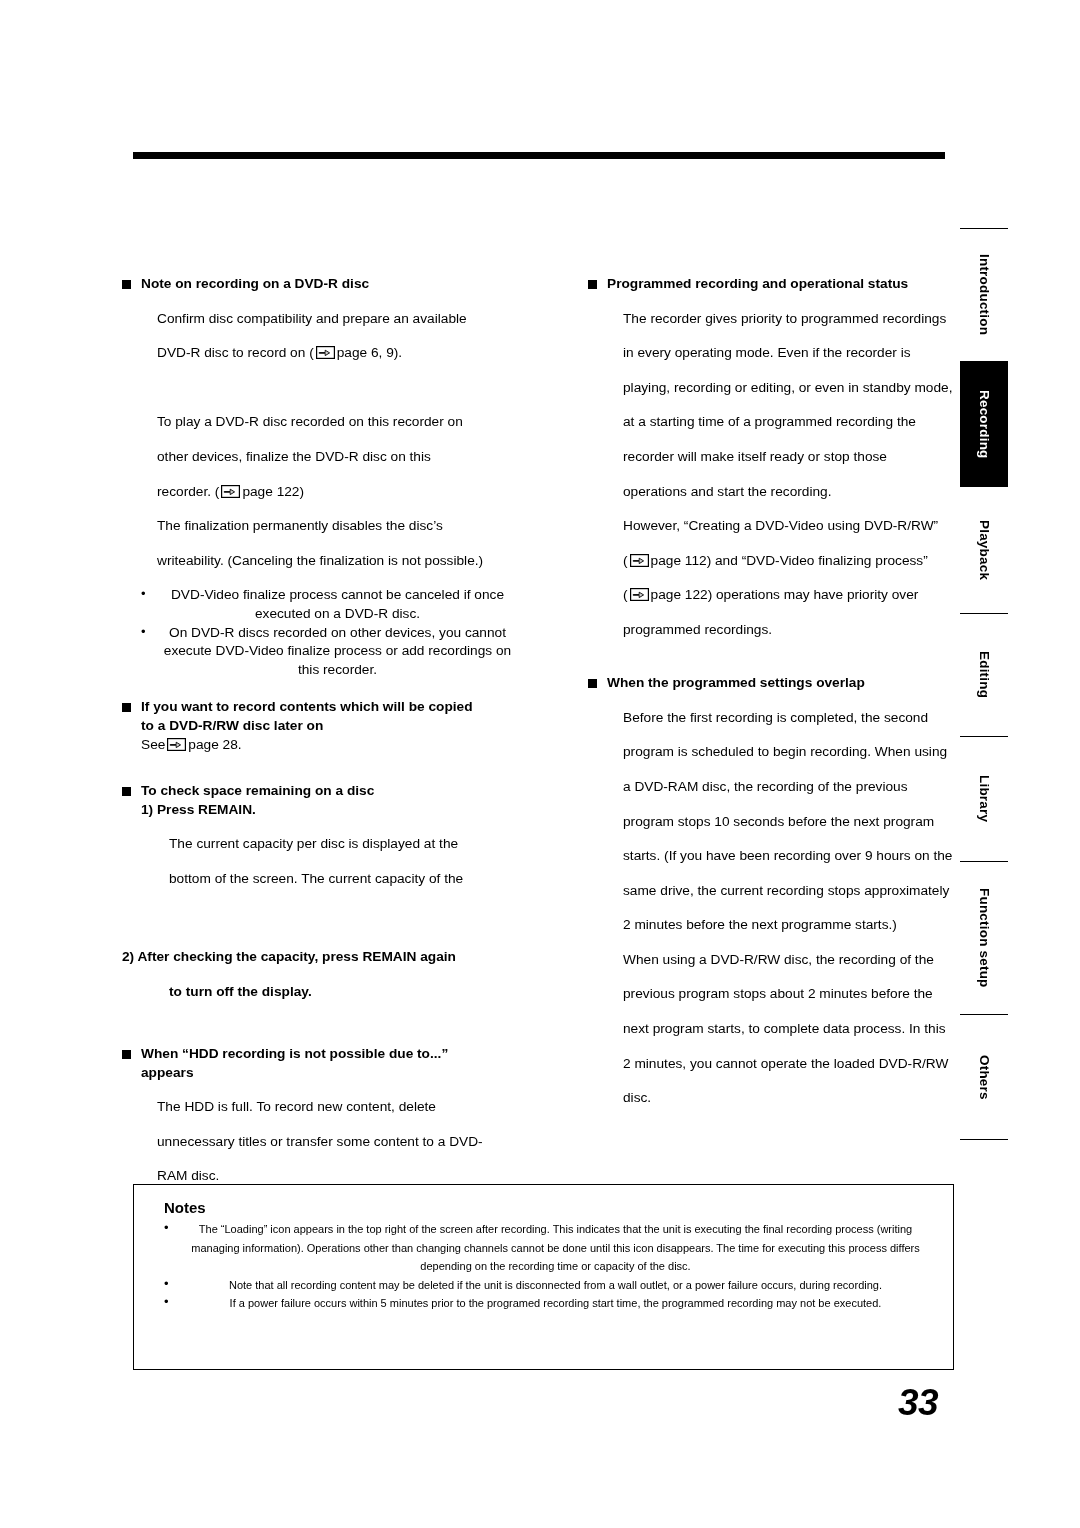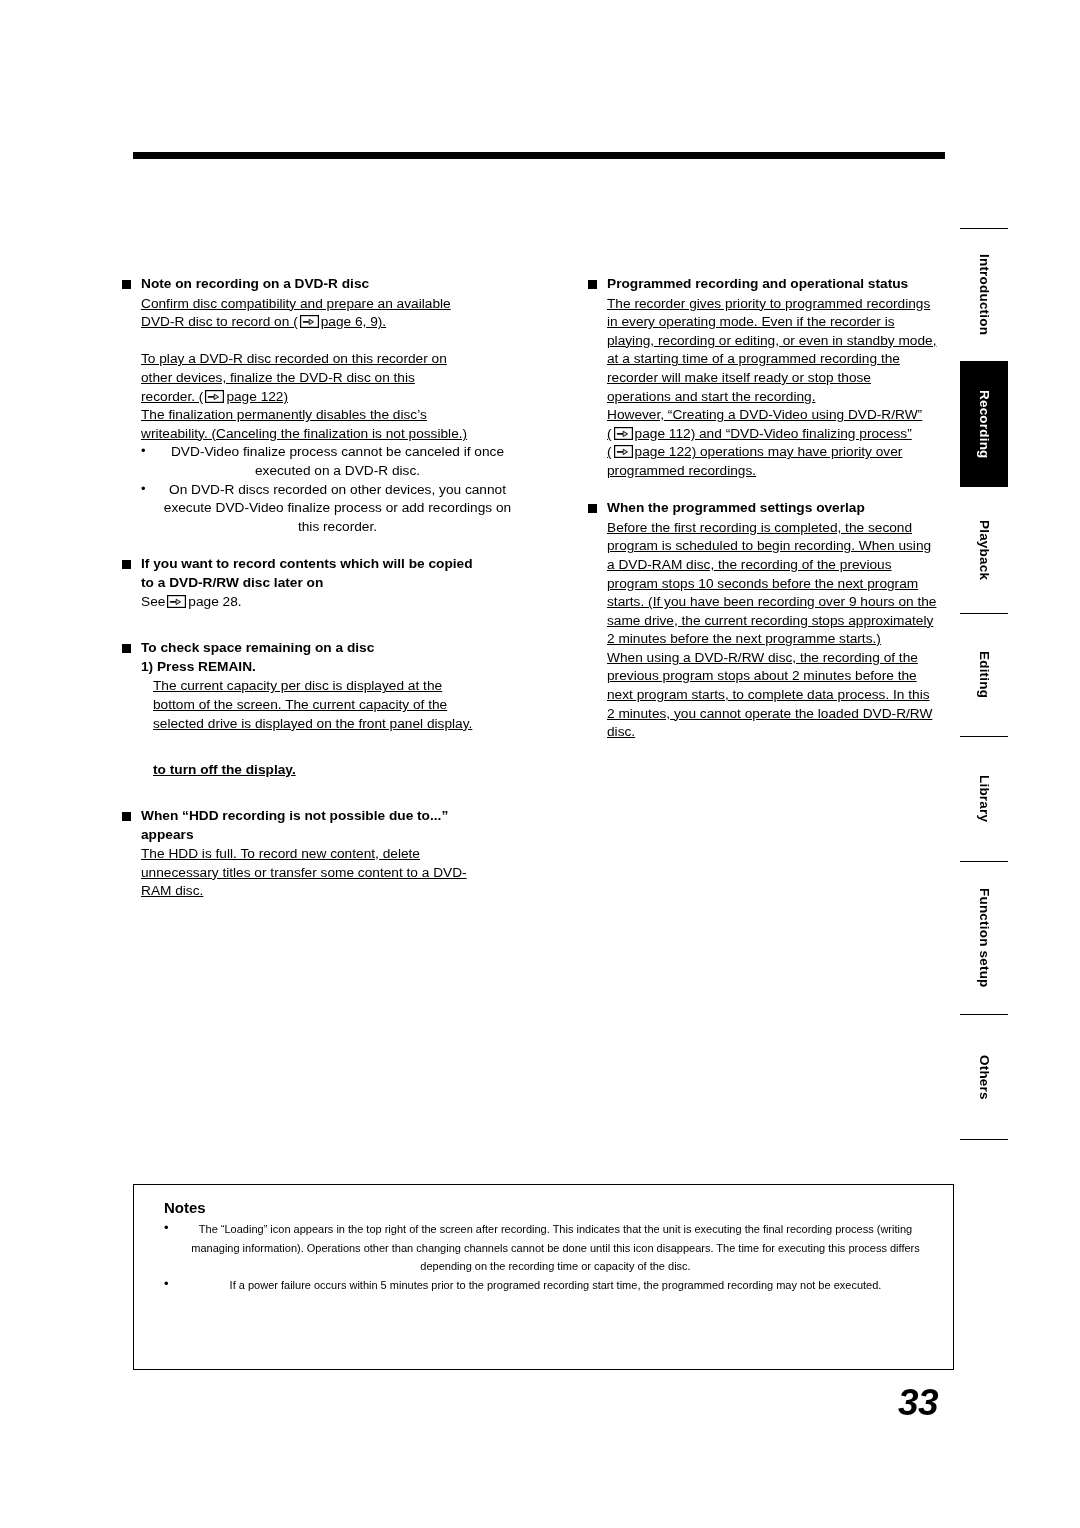--- a/index.html
+++ b/index.html
@@ -93,22 +93,21 @@
     height: 9px;
     background: #000;
   }
   .indent {
     padding-left: 19px;
   }
   .indent2 {
     padding-left: 31px;
   }
   .para {
-    margin: 0;
-    text-decoration: underline;
+    margin: 16px;
   }
   .gap { height: 18.6px; }
   .gaphalf { height: 9px; }
 
   ul.bul {
     list-style: none;
     margin: 0;
     padding: 0 0 0 19px;
   }
   ul.bul li {
@@ -247,27 +246,29 @@
     <div class="gap"></div>
     <div class="gaphalf"></div>
 
     <div class="sqhead">
       <span>To check space remaining on a disc</span><br>
       <span>1) Press REMAIN.</span>
     </div>
     <div class="indent2">
       <div class="para">The current capacity per disc is displayed at the</div>
       <div class="para">bottom of the screen. The current capacity of the</div>
-      <div class="para">selected drive is displayed on the front panel display.</div>
     </div>
 
     <div class="gap"></div>
     <div class="gaphalf"></div>
 
     <div class="indent" style="font-weight:bold;">
+      <div class="para" style="margin-left:-19px; padding-left:19px; text-indent:-19px;">
+        <span>2) After checking the capacity, press REMAIN again</span>
+      </div>
       <div class="para" style="padding-left:12px;">to turn off the display.</div>
     </div>
 
     <div class="gap"></div>
     <div class="gaphalf"></div>
 
     <div class="sqhead">
       <span>When “HDD recording is not possible due to...”</span><br>
       <span>appears</span>
     </div>
@@ -320,19 +321,20 @@
       <div class="para">next program starts, to complete data process. In this</div>
       <div class="para">2 minutes, you cannot operate the loaded DVD-R/RW</div>
       <div class="para">disc.</div>
     </div>
   </div>
 
   <div class="notes">
     <div class="notes-title">Notes</div>
     <ul class="bul">
       <li>The “Loading” icon appears in the top right of the screen after recording. This indicates that the unit is executing the final recording process (writing managing information). Operations other than changing channels cannot be done until this icon disappears. The time for executing this process differs depending on the recording time or capacity of the disc.</li>
+      <li>Note that all recording content may be deleted if the unit is disconnected from a wall outlet, or a power failure occurs, during recording.</li>
       <li>If a power failure occurs within 5 minutes prior to the programed recording start time, the programmed recording may not be executed.</li>
     </ul>
   </div>
 
   <div class="pagenum">33</div>
 
 </div>
 
 </body></html>

